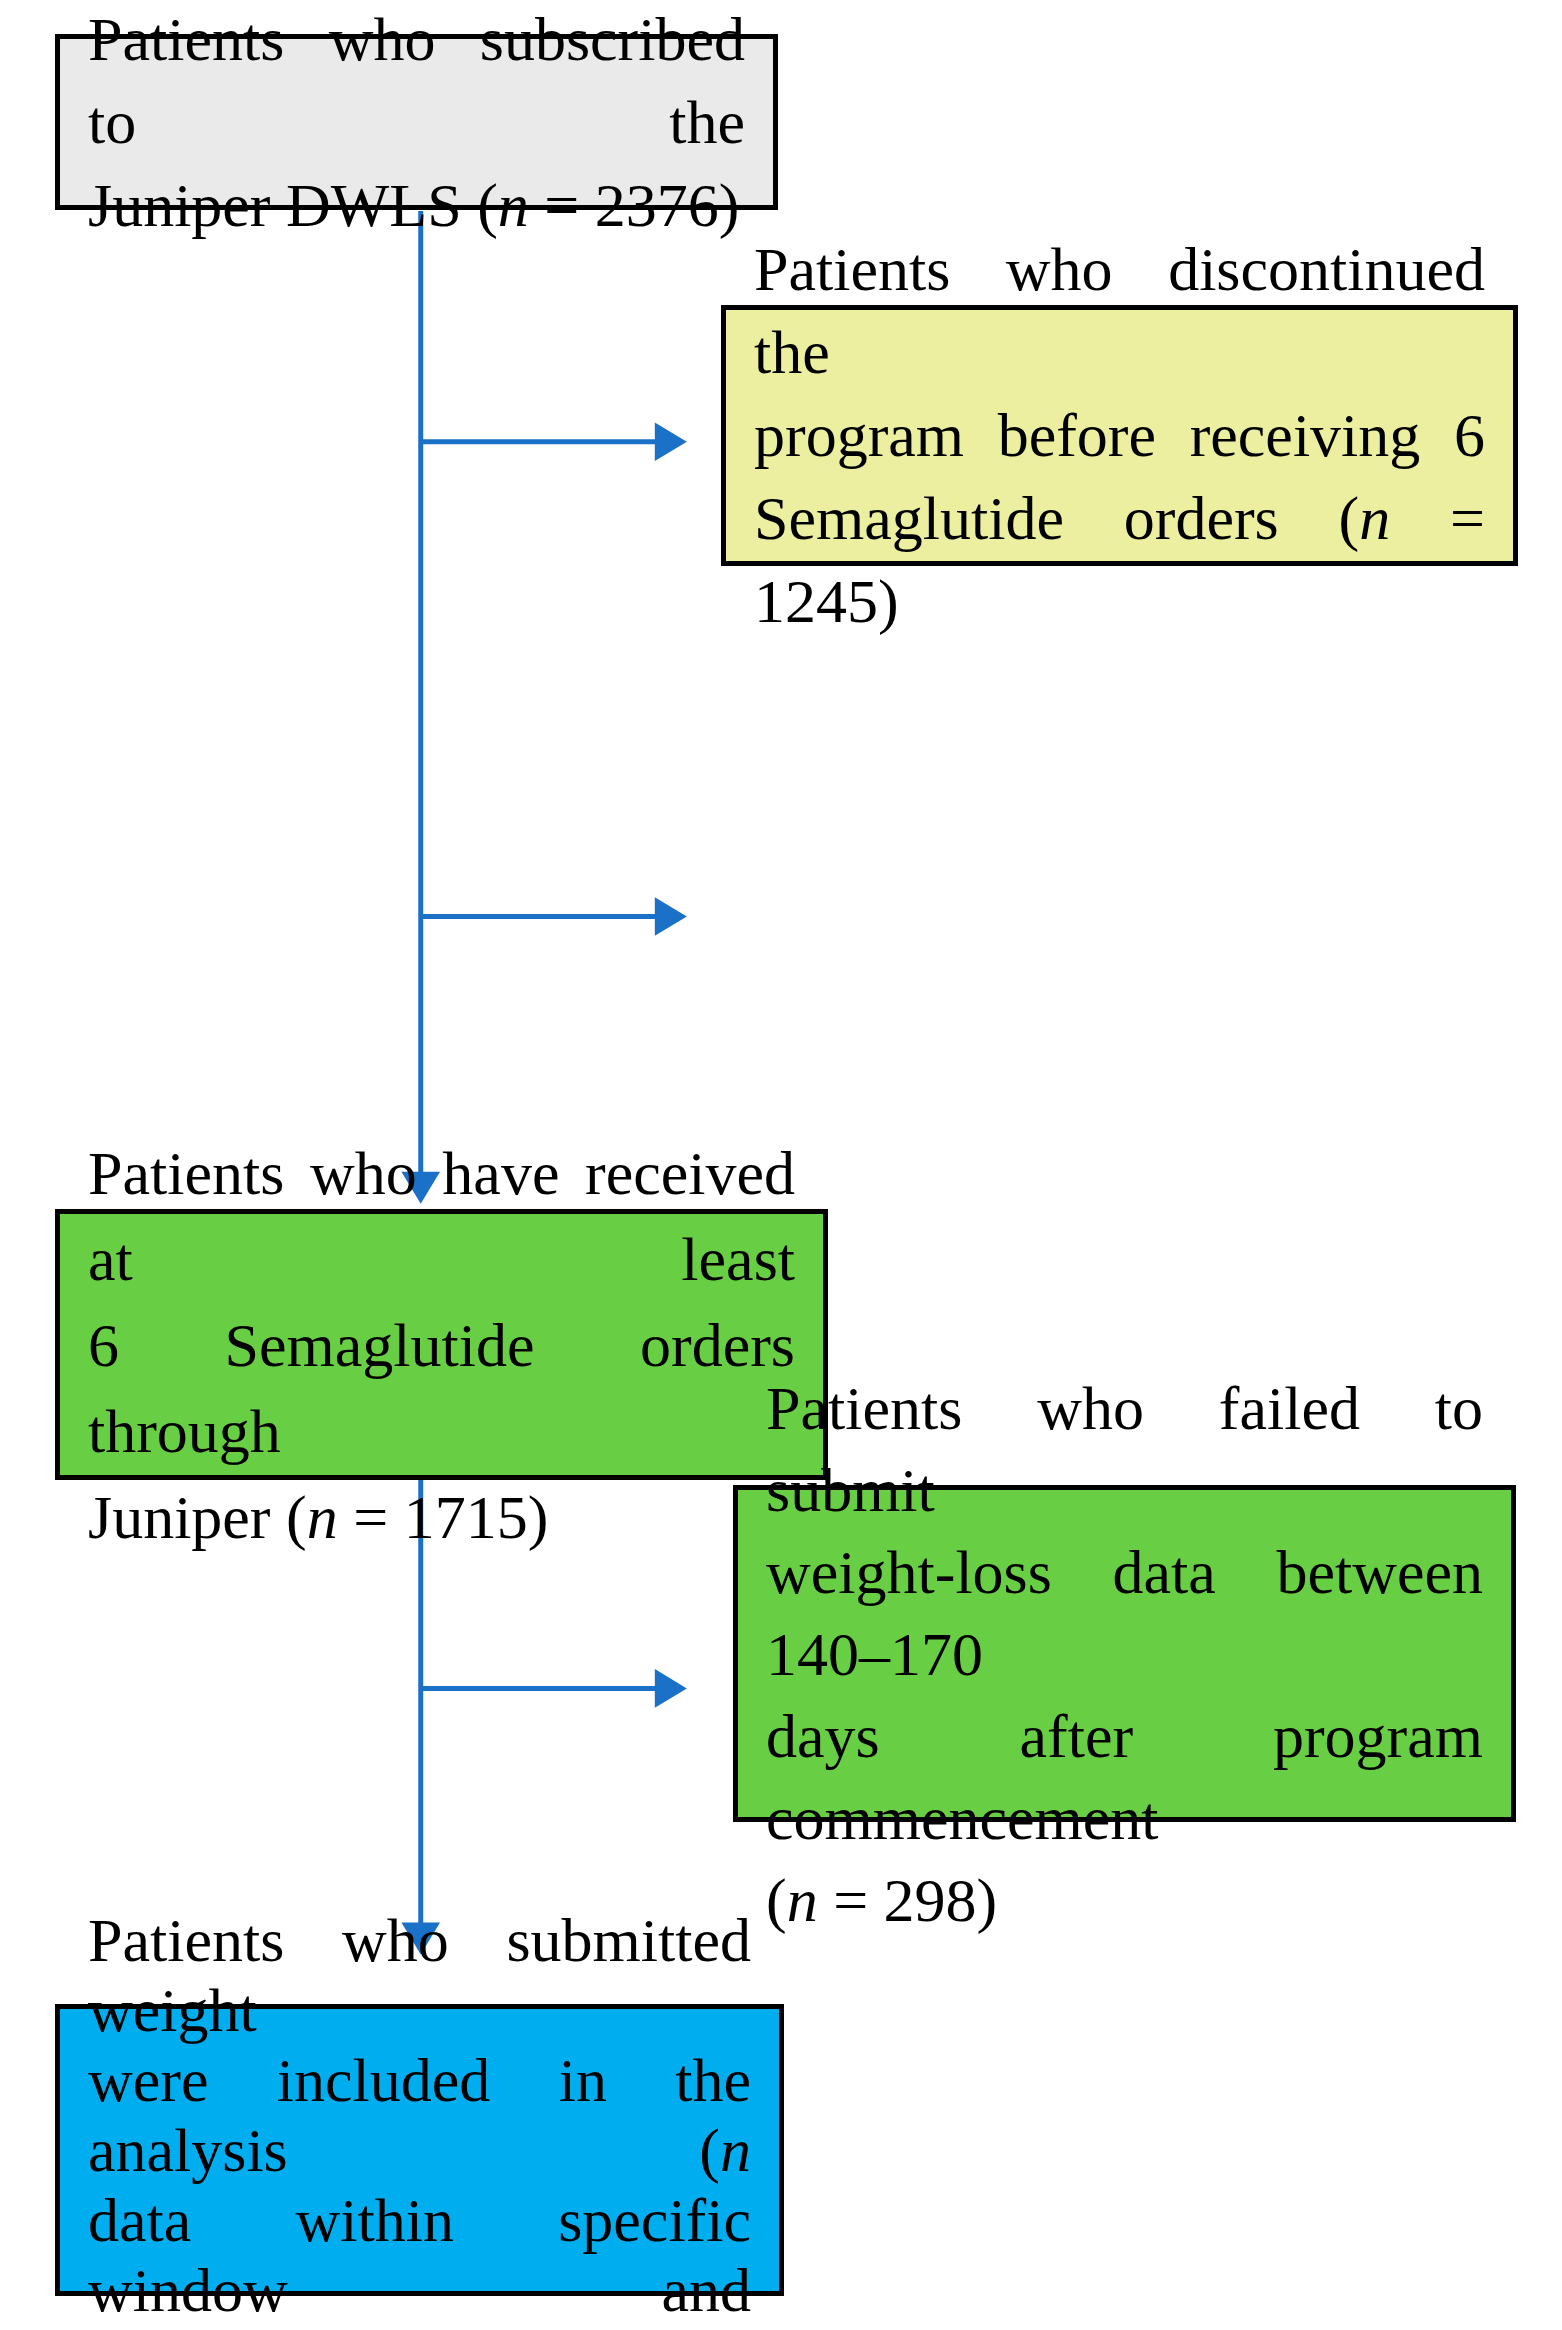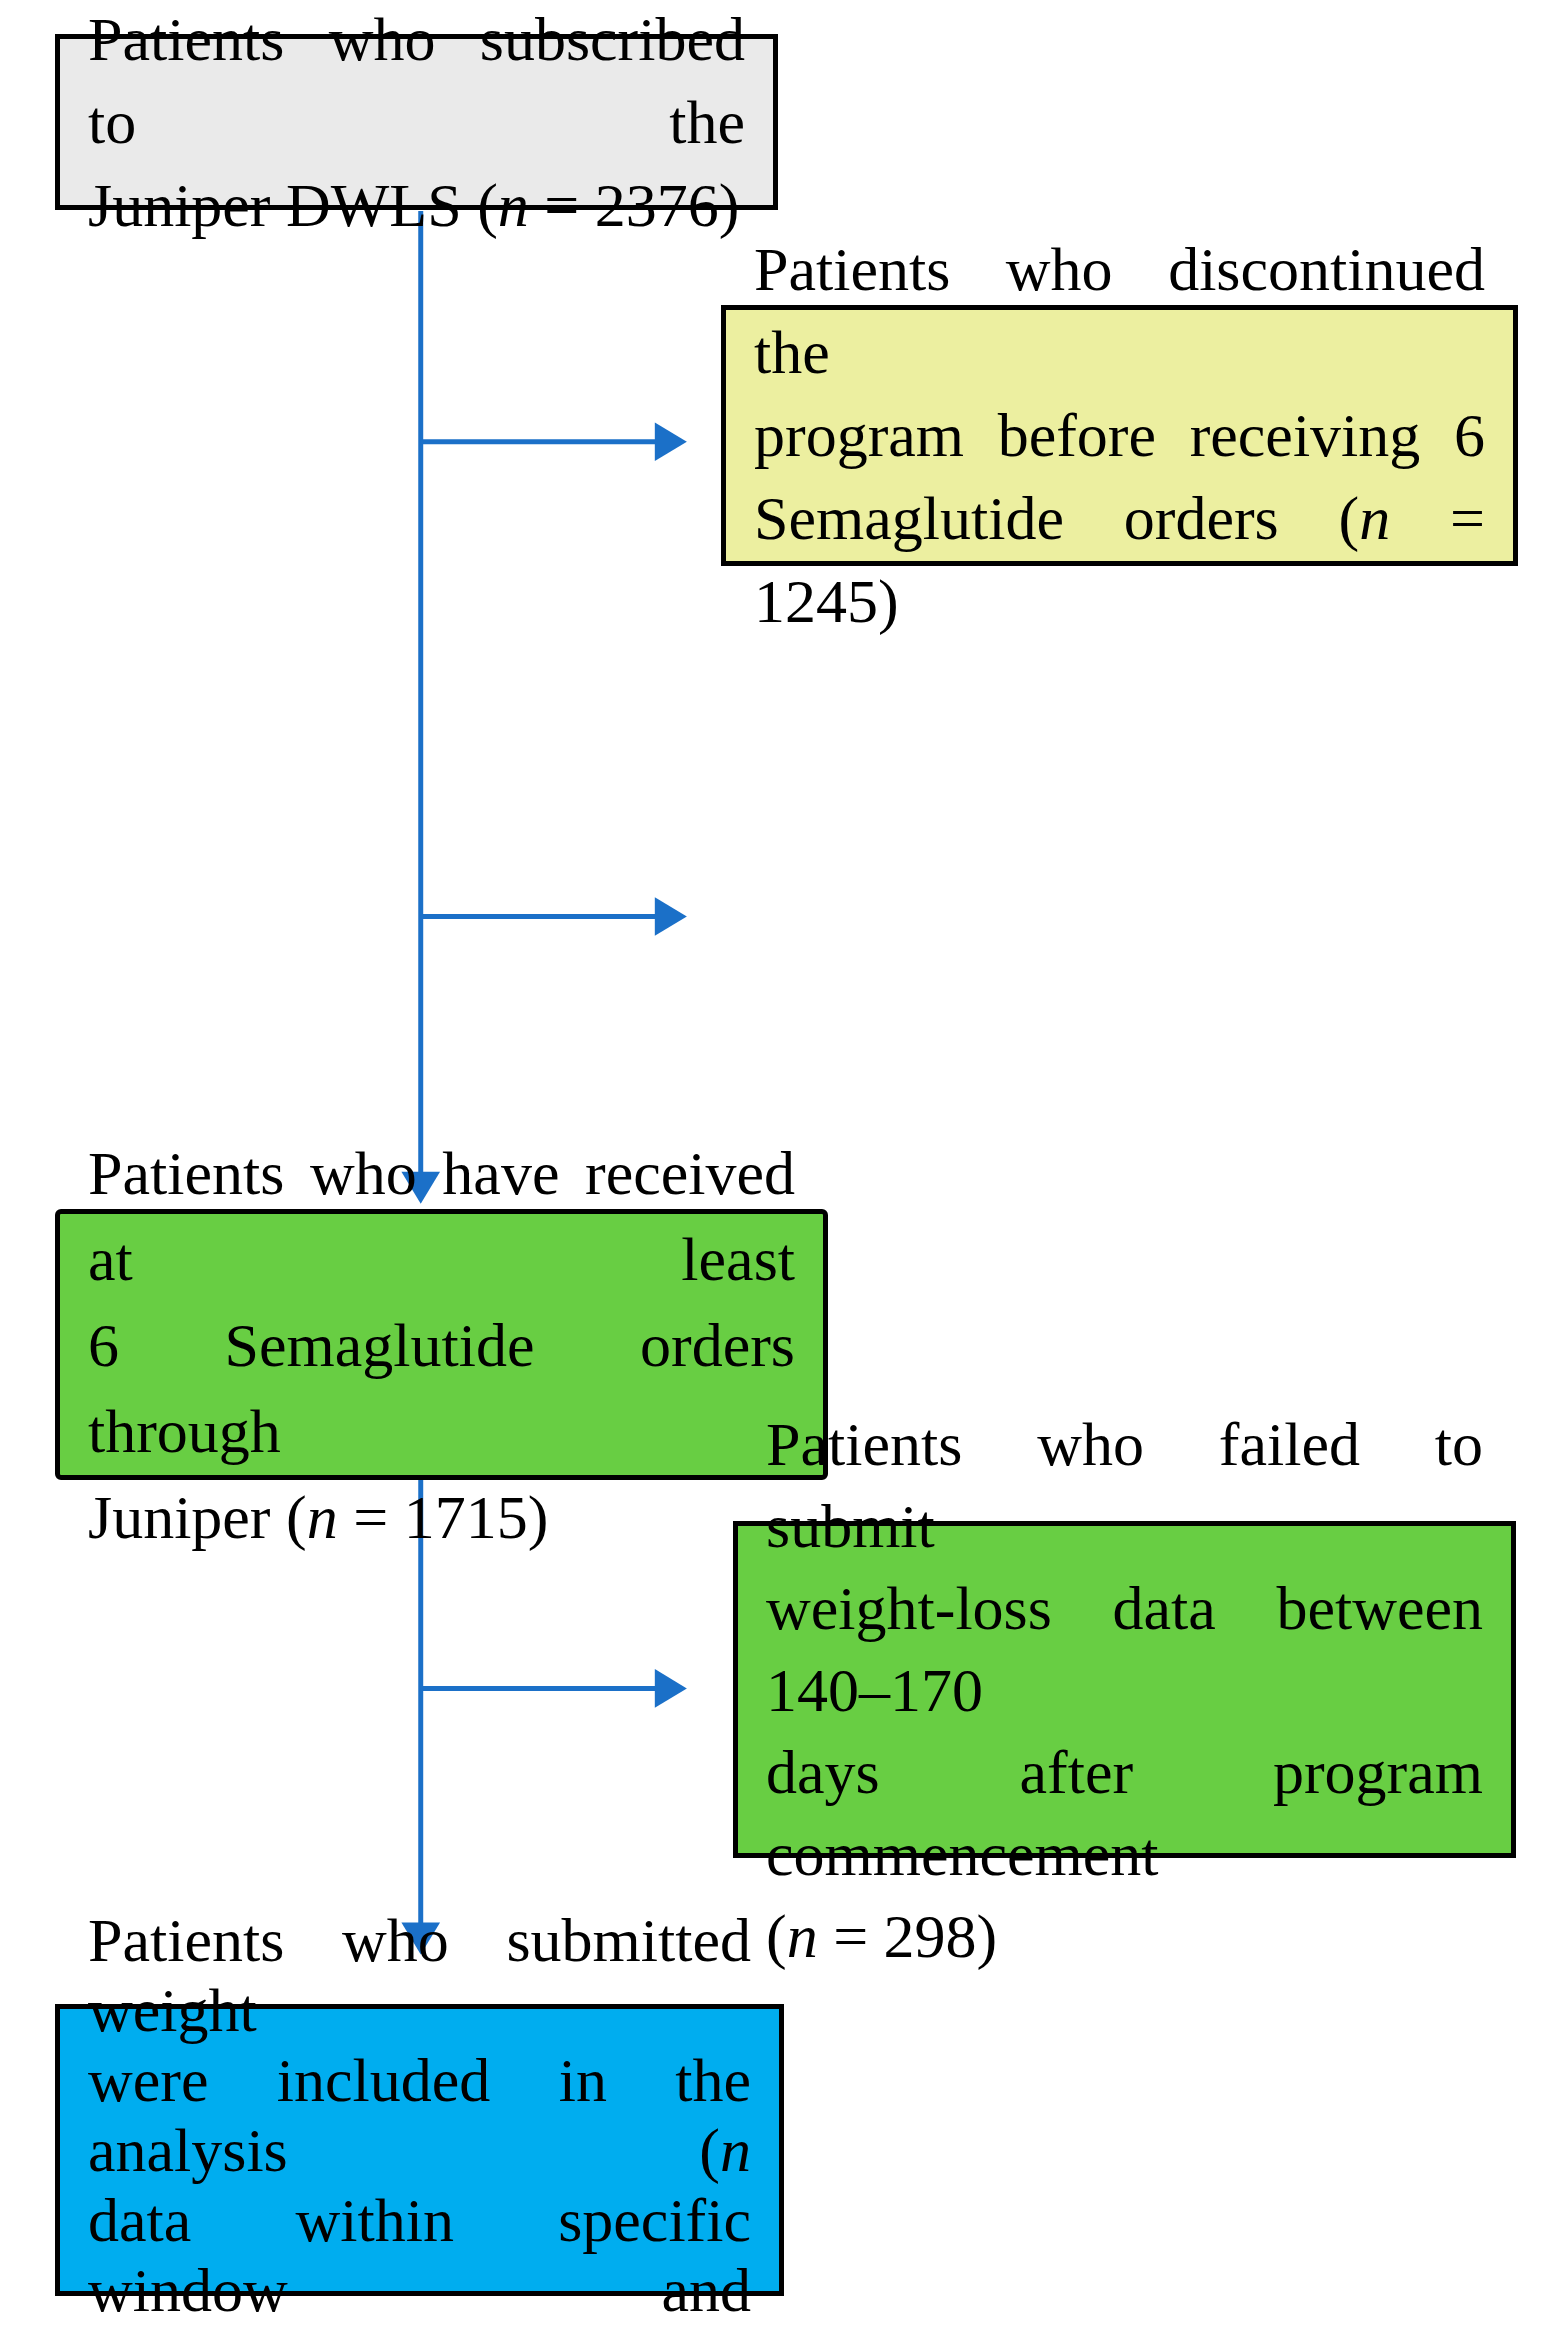--- a/index.html
+++ b/index.html
@@ -20,22 +20,22 @@
     align-items: center;
     padding: 0 28px;
   }
   .box-text { width: 100%; font-size: 62px; }
   .line { text-align: justify; text-align-last: left; }
   .line.just { text-align-last: justify; }
   .it { font-style: italic; }
 
   #box-subscribed   { left: 55px;  top: 34px;   width: 723px; height: 176px; background: var(--gray,   #EAEAEA); }
   #box-discontinued { left: 721px; top: 305px;  width: 797px; height: 261px; background: var(--yellow, #ECEFA0); }
-  #box-received     { left: 55px;  top: 1209px; width: 773px; height: 271px; background: var(--green,  #68CE43); border-radius: 6px; }
-  #box-failed       { left: 733px; top: 1521px; width: 783px; height: 337px; background: var(--green,  #68CE43); }
+  #box-received     { left: 55px;  top: 1209px; width: 773px; height: 271px; background: var(--green,  #68CE43); }
+  #box-failed       { left: 733px; top: 1485px; width: 783px; height: 337px; background: var(--green,  #68CE43); }
   #box-included     { left: 55px;  top: 2004px; width: 729px; height: 292px; background: var(--blue,   #00ADEF); }
 
   #box-subscribed   .line { line-height: 83px; }
   #box-discontinued .line { line-height: 83px; }
   #box-received     .line { line-height: 86px; }
   #box-failed       .line { line-height: 82px; }
   #box-included     .line { line-height: 70px; }
 
   .arrows { position: absolute; left: 0; top: 0; }
   .al { stroke: var(--arrow, #1B70C8); stroke-width: 9; }

